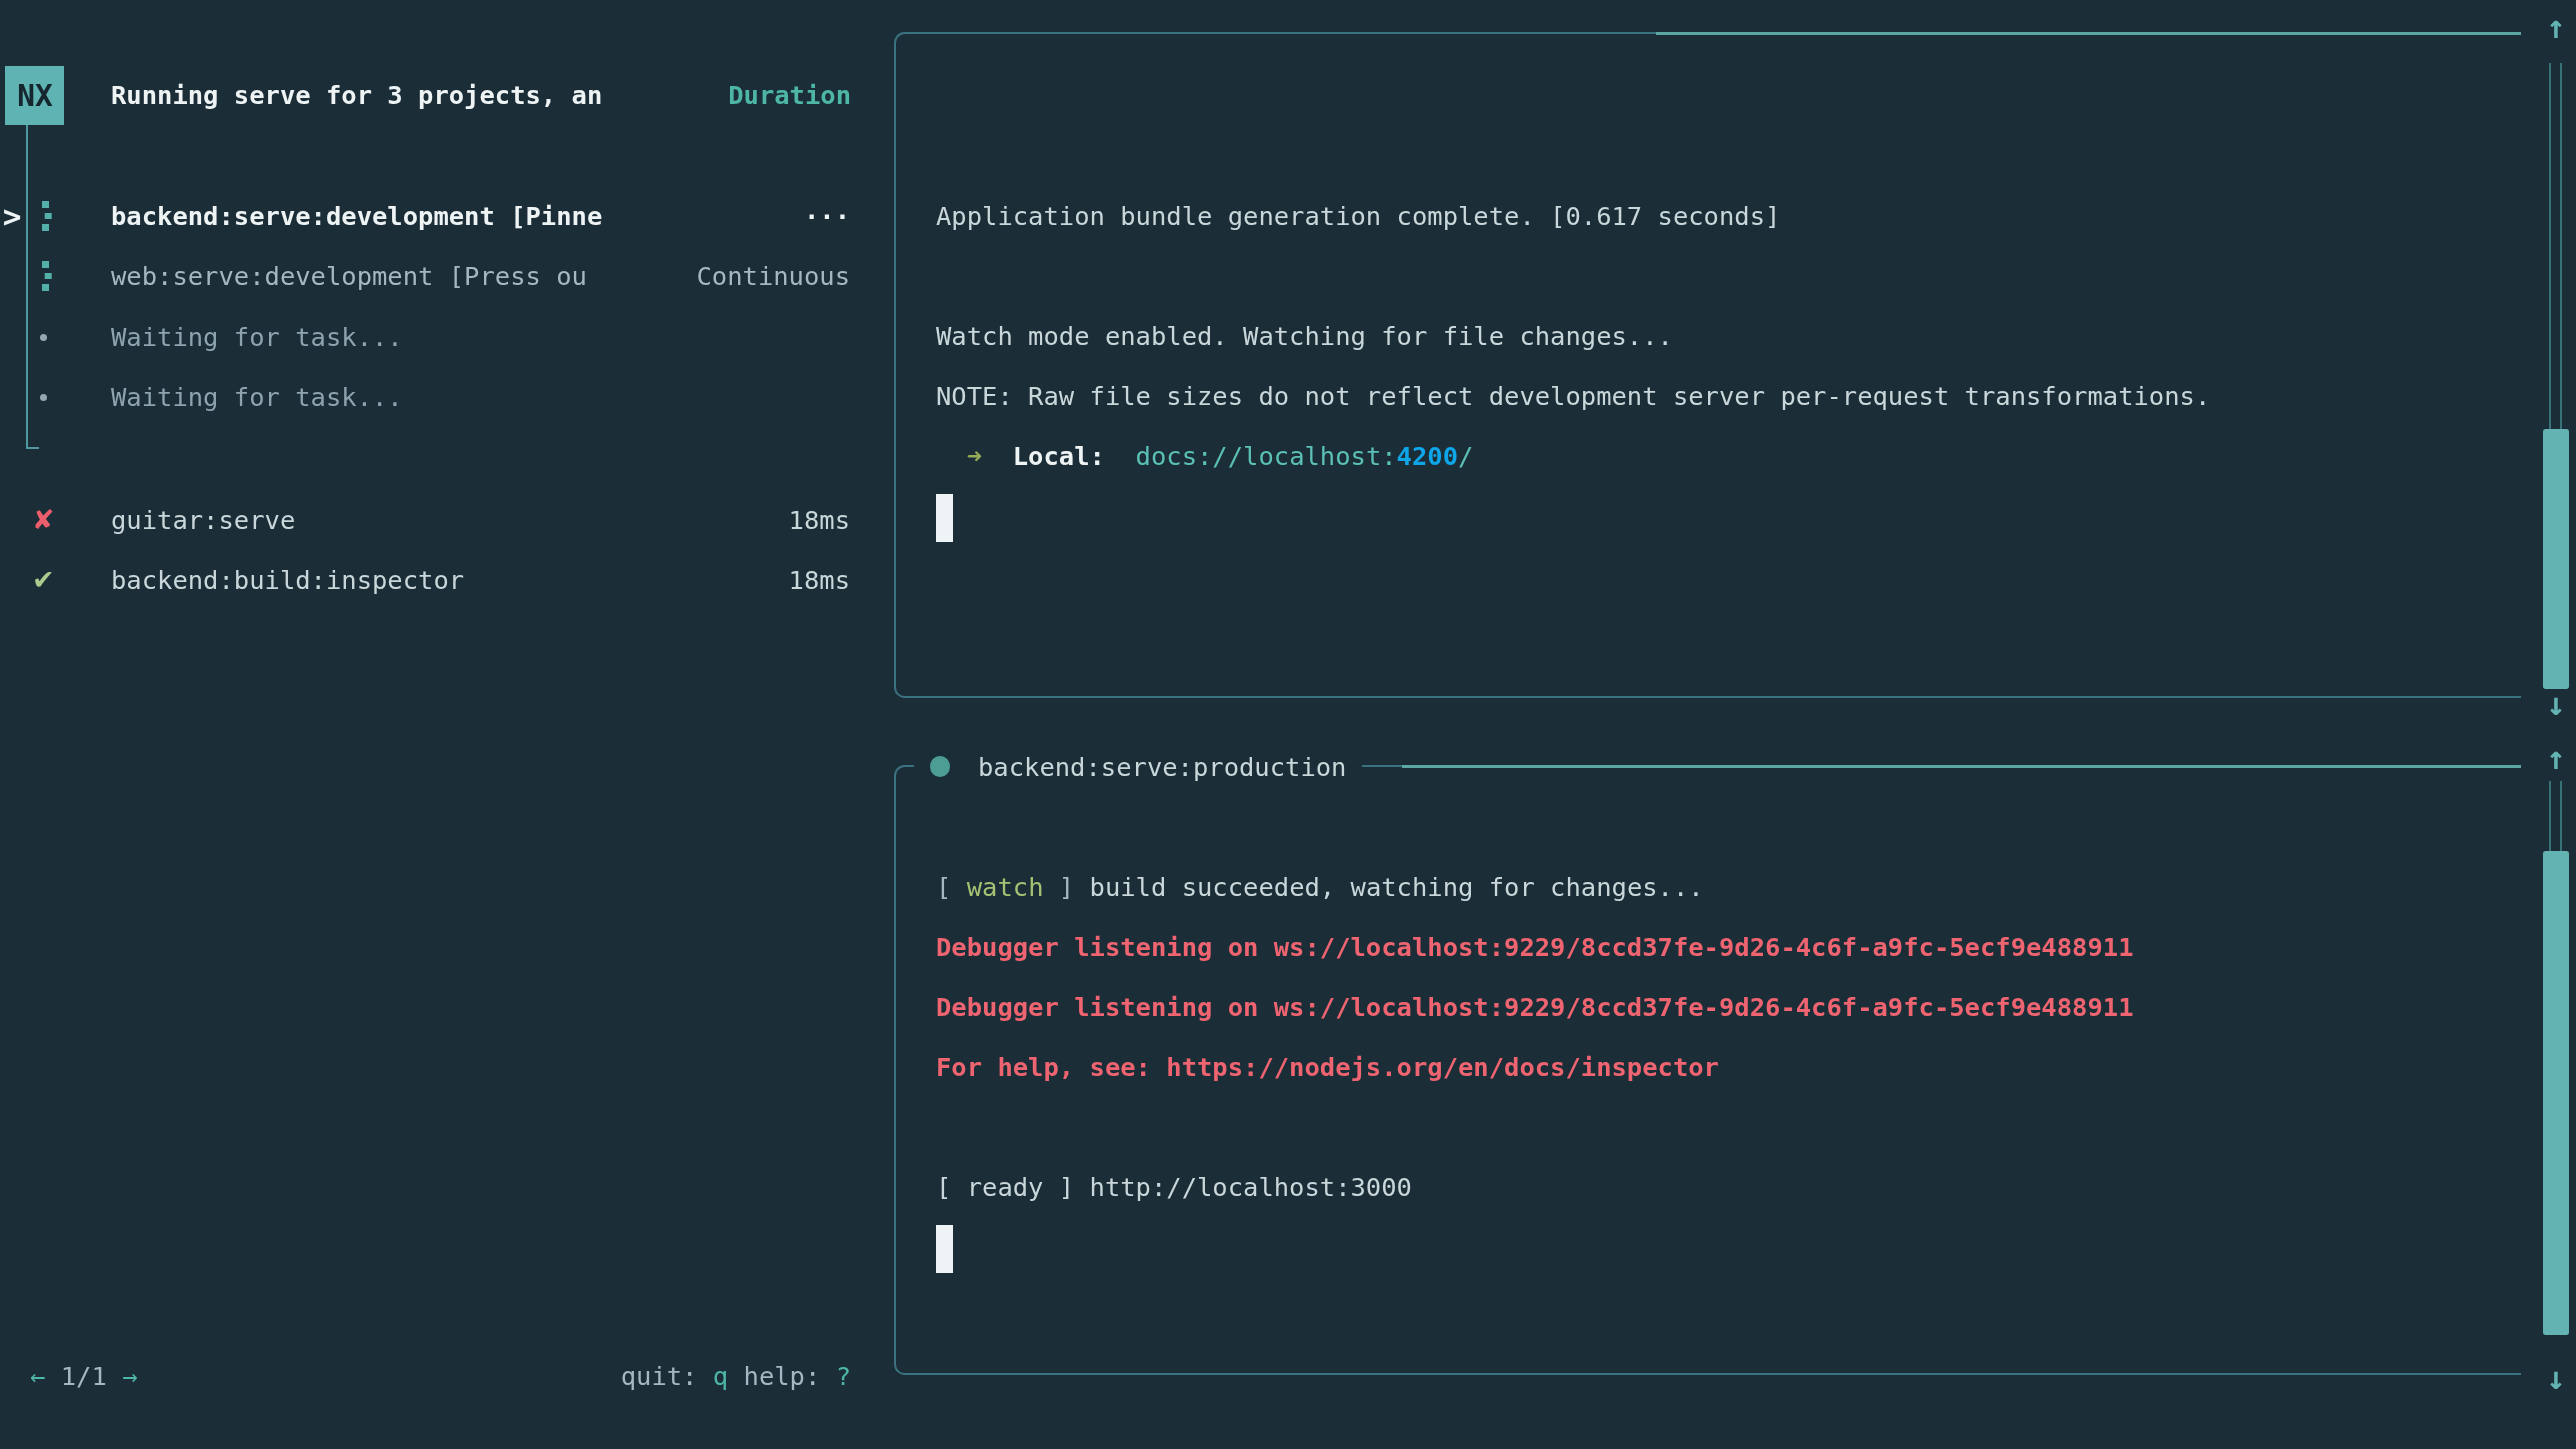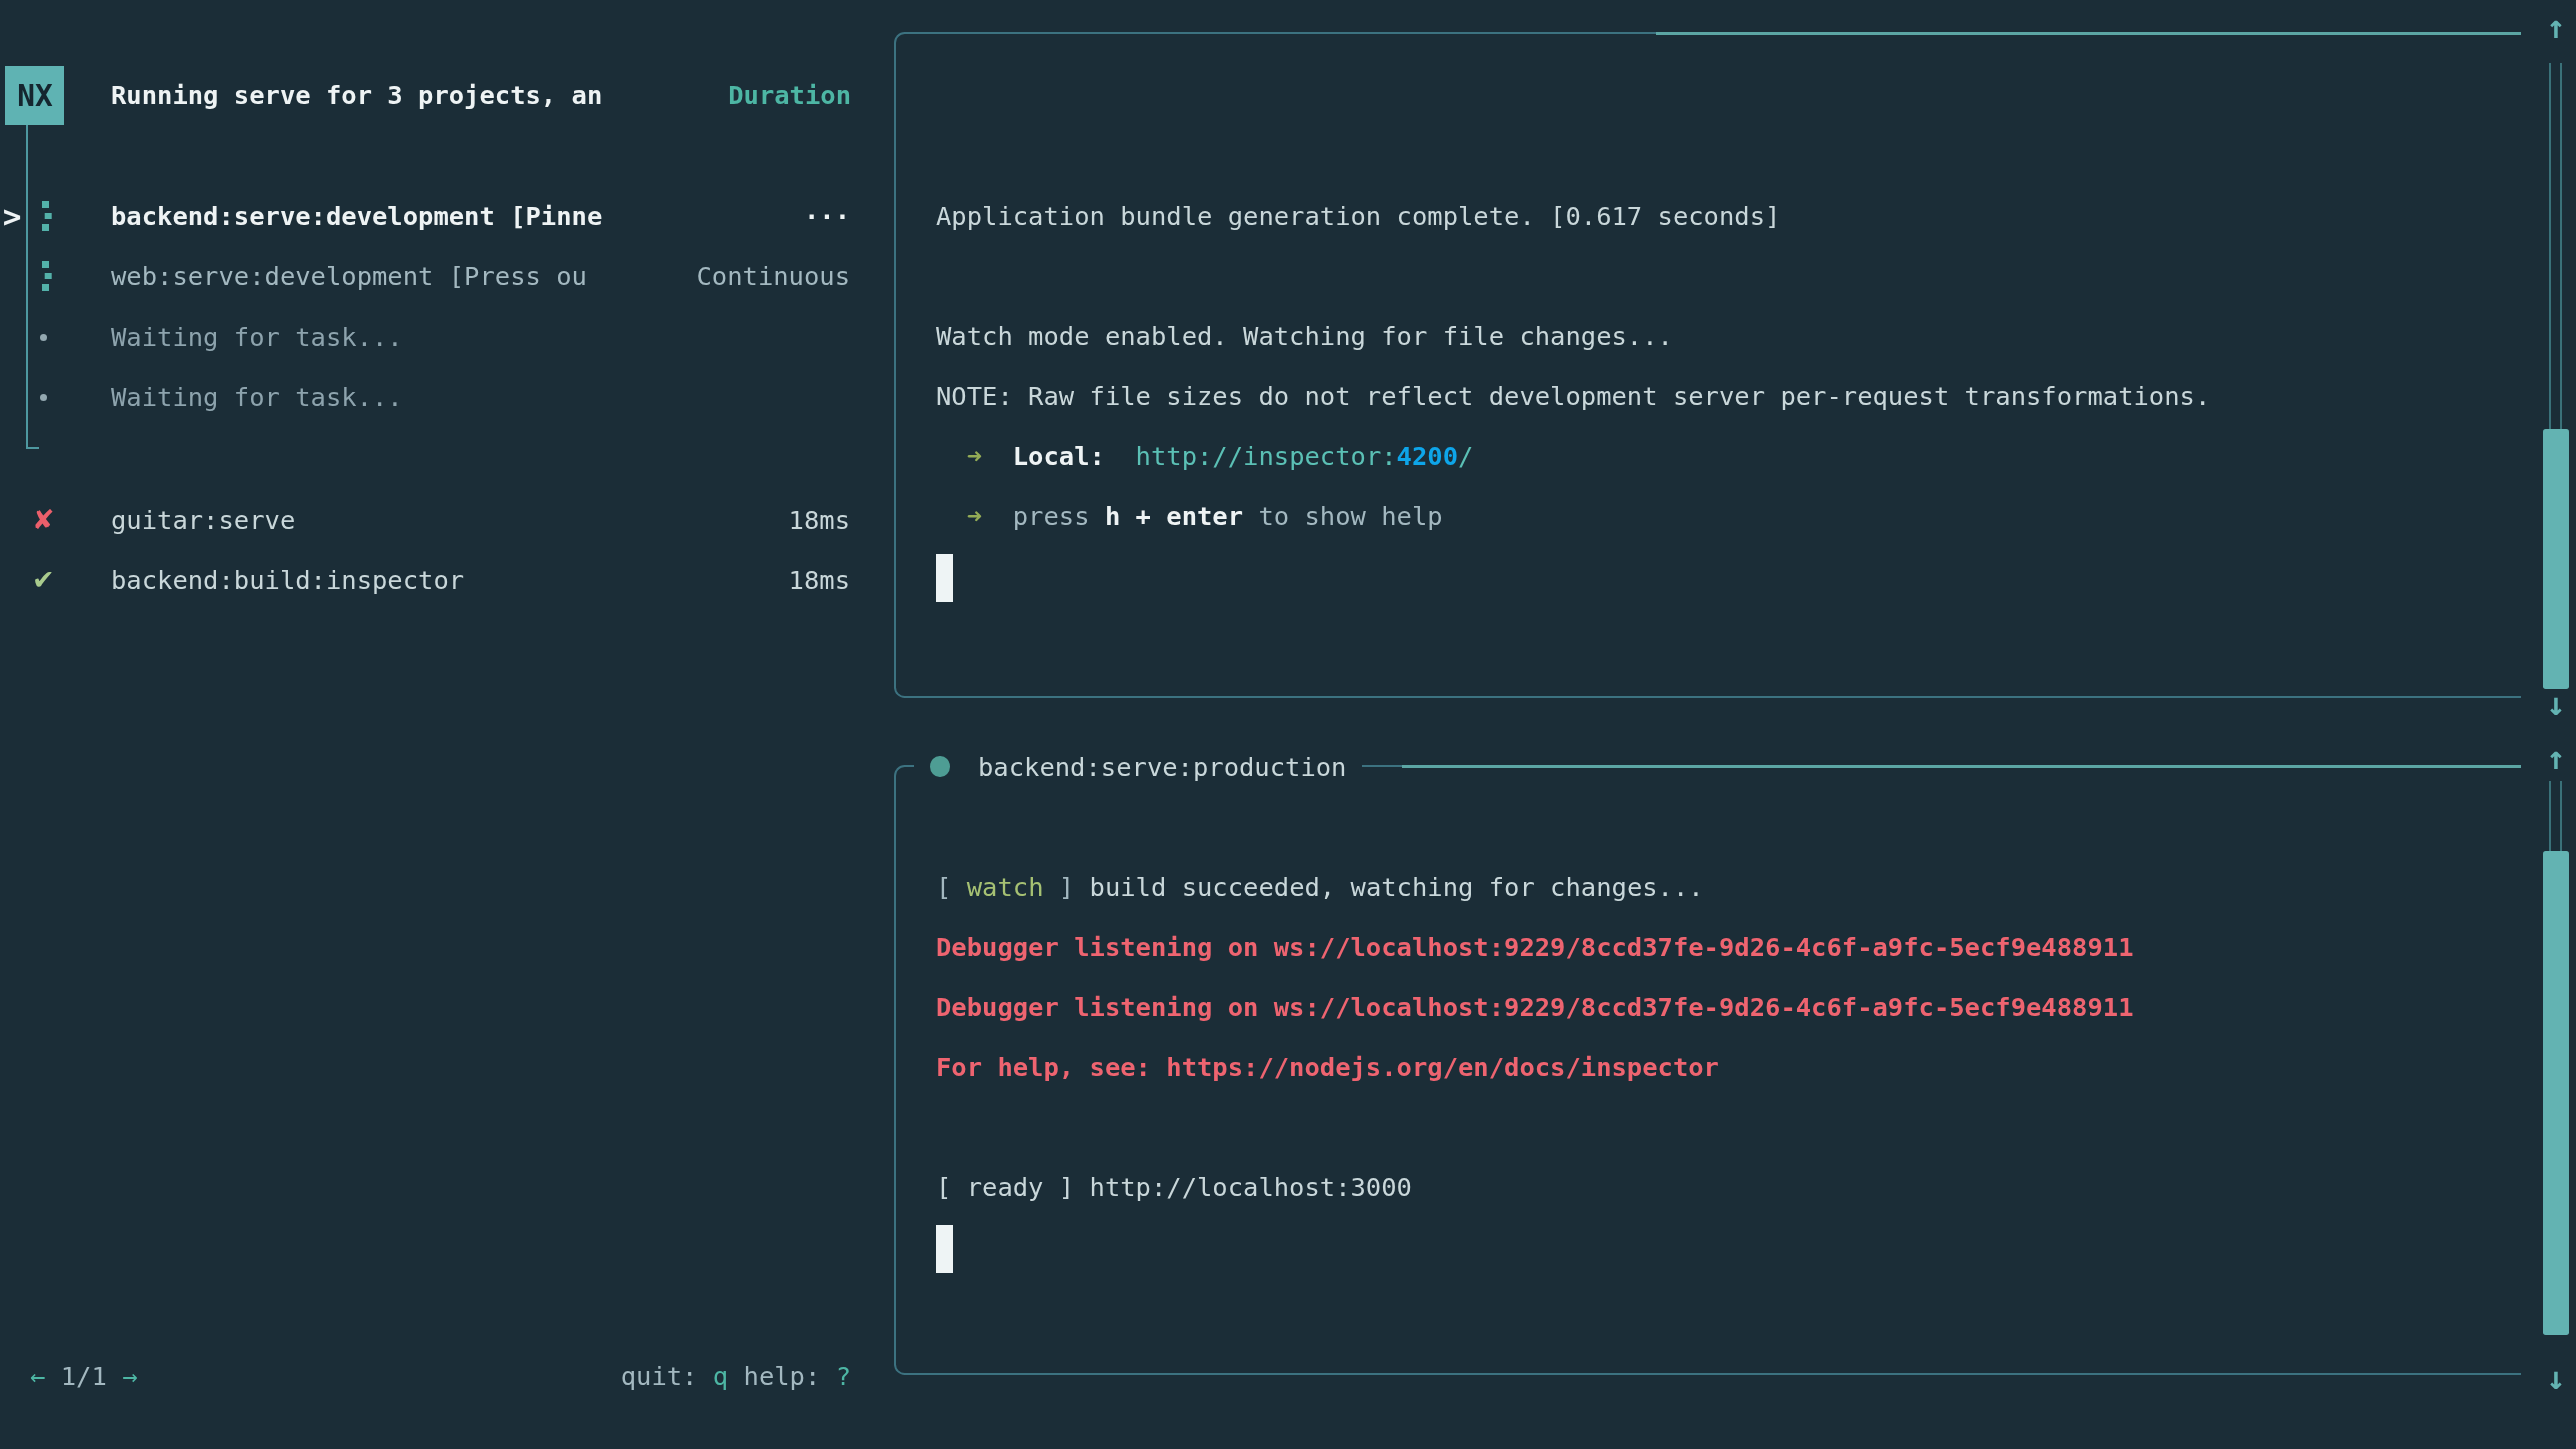--- a/index.html
+++ b/index.html
@@ -159,22 +159,21 @@
     <span class="panel-title">backend:serve:production</span>
   </div>
 
   <div id="term-lines-0" class="term-lines">
       <div class="term-line"></div>
       <div class="term-line"></div>
       <div class="term-line"><span class="seg-light">Application bundle generation complete. [0.617 seconds]</span></div>
       <div class="term-line"></div>
       <div class="term-line"><span class="seg-light">Watch mode enabled. Watching for file changes...</span></div>
       <div class="term-line"><span class="seg-light">NOTE: Raw file sizes do not reflect development server per-request transformations.</span></div>
-      <div class="term-line"><span class="seg-olive">  ➜  </span><span class="seg-white-bold">Local:</span><span class="seg-light">  </span><span class="seg-teal">http://inspector:</span><span class="seg-teal-bold">4200</span><span class="seg-teal">/</span></div>
-      <div class="term-line"><span class="seg-olive">  ➜  </span><span class="seg-mid">press </span><span class="seg-white-bold">h + enter</span><span class="seg-mid"> to show help</span></div>
+      <div class="term-line"><span class="seg-olive">  ➜  </span><span class="seg-white-bold">Local:</span><span class="seg-light">  </span><span class="seg-teal">docs://localhost:</span><span class="seg-teal-bold">4200</span><span class="seg-teal">/</span></div>
       <div class="term-line"><span class="seg-cursor"></span></div>
     </div>
   <div id="term-lines-1" class="term-lines">
       <div class="term-line"></div>
       <div class="term-line"><span class="seg-mid">[ </span><span class="seg-olive-text">watch</span><span class="seg-mid"> ] </span><span class="seg-light">build succeeded, watching for changes...</span></div>
       <div class="term-line"><span class="seg-red-bold">Debugger listening on ws://localhost:9229/8ccd37fe-9d26-4c6f-a9fc-5ecf9e488911</span></div>
       <div class="term-line"><span class="seg-red-bold">Debugger listening on ws://localhost:9229/8ccd37fe-9d26-4c6f-a9fc-5ecf9e488911</span></div>
       <div class="term-line"><span class="seg-red-bold">For help, see: https://nodejs.org/en/docs/inspector</span></div>
       <div class="term-line"></div>
       <div class="term-line"><span class="seg-light">[ ready ] http://localhost:3000</span></div>

